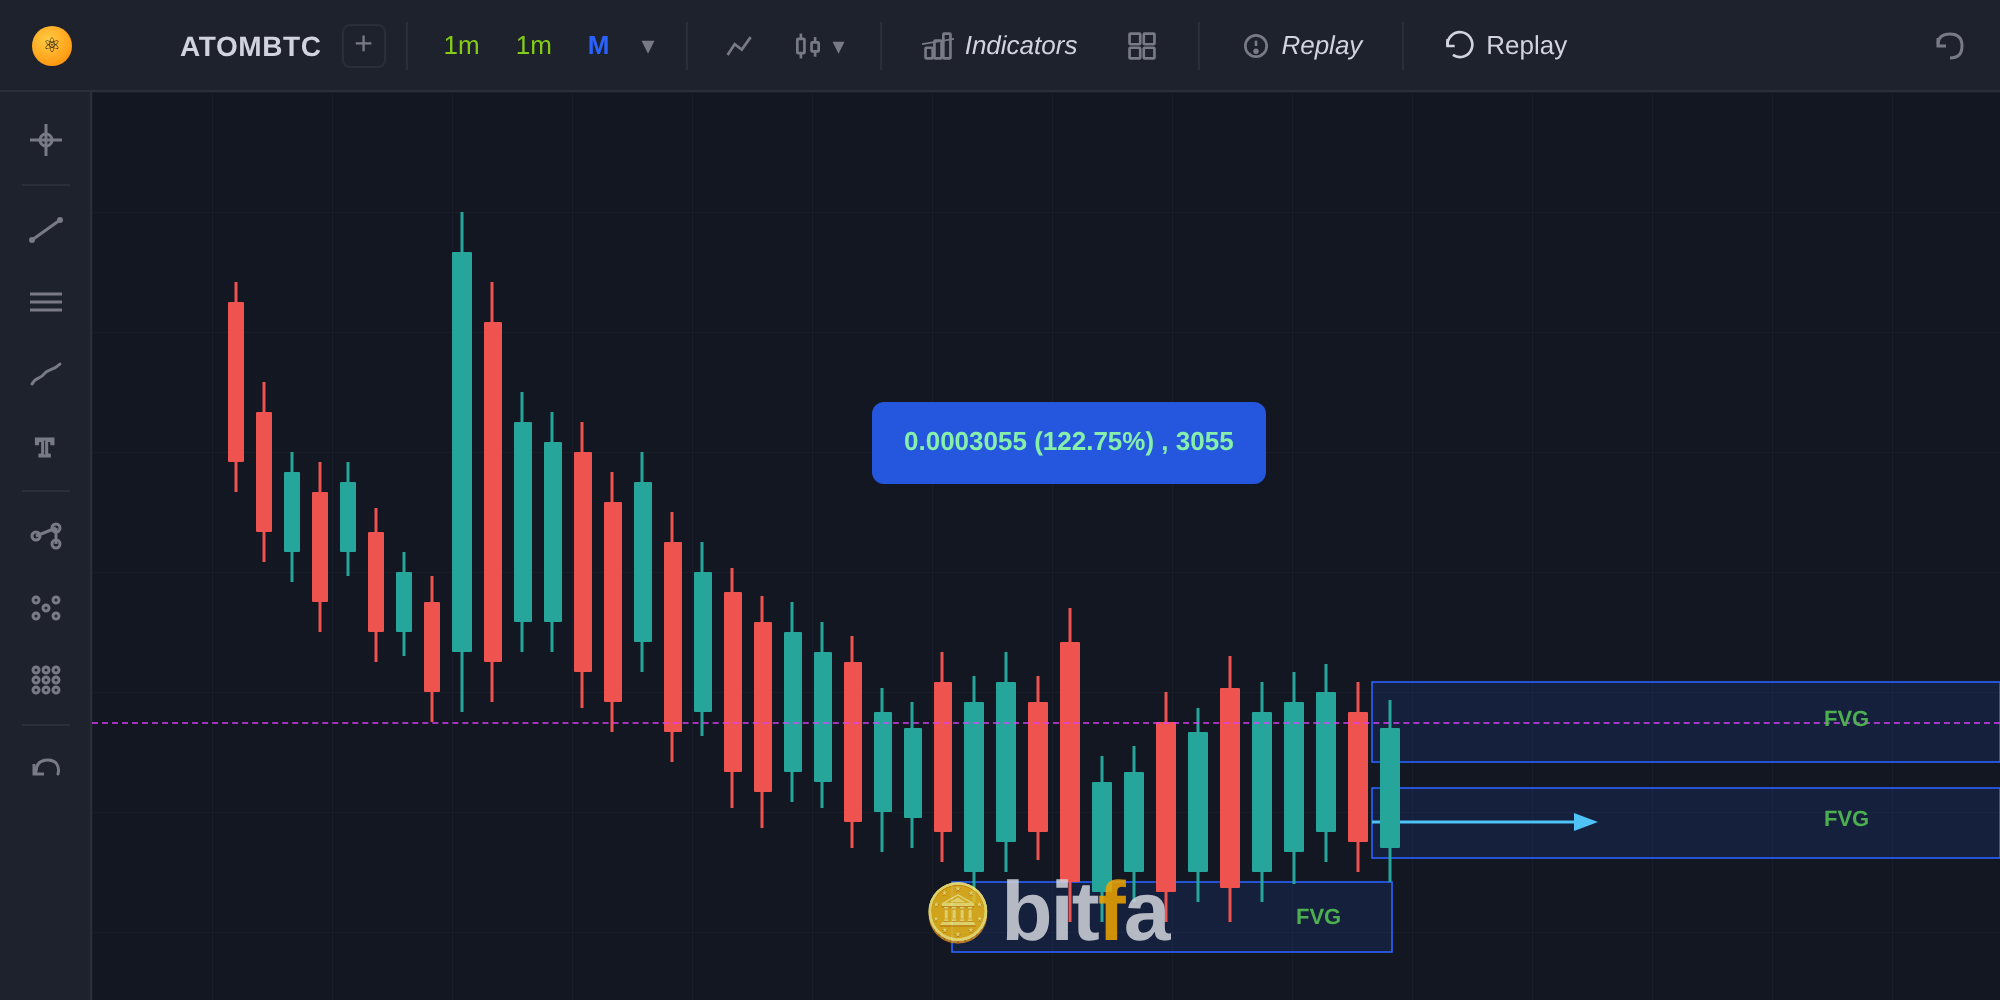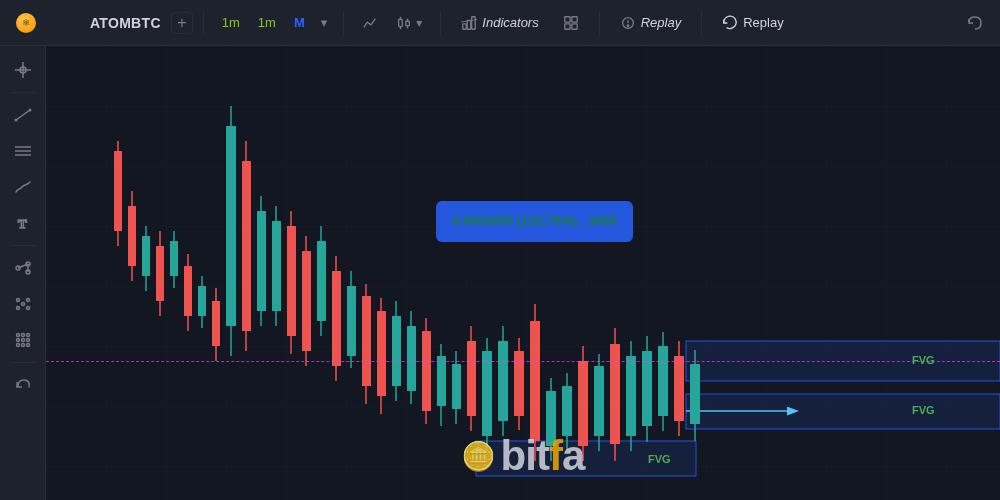--- a/index.html
+++ b/index.html
@@ -206,21 +206,21 @@
     }
 
     
     .tooltip {
       position: absolute;
       top: 155px;
       left: 390px;
       background: rgba(41, 98, 255, 0.85);
       border-radius: 6px;
       padding: 10px 16px;
-      color: #15803d;
+      color: #86efac;
       font-size: 13px;
       line-height: 1.6;
       pointer-events: none;
       z-index: 20;
     }
     .tooltip-line1 { font-weight: 600; font-size: 13px; }
     .tooltip-line2 { font-size: 12px; opacity: 0.9; }
     .tooltip-line3 { font-size: 12px; opacity: 0.9; }
 
     

